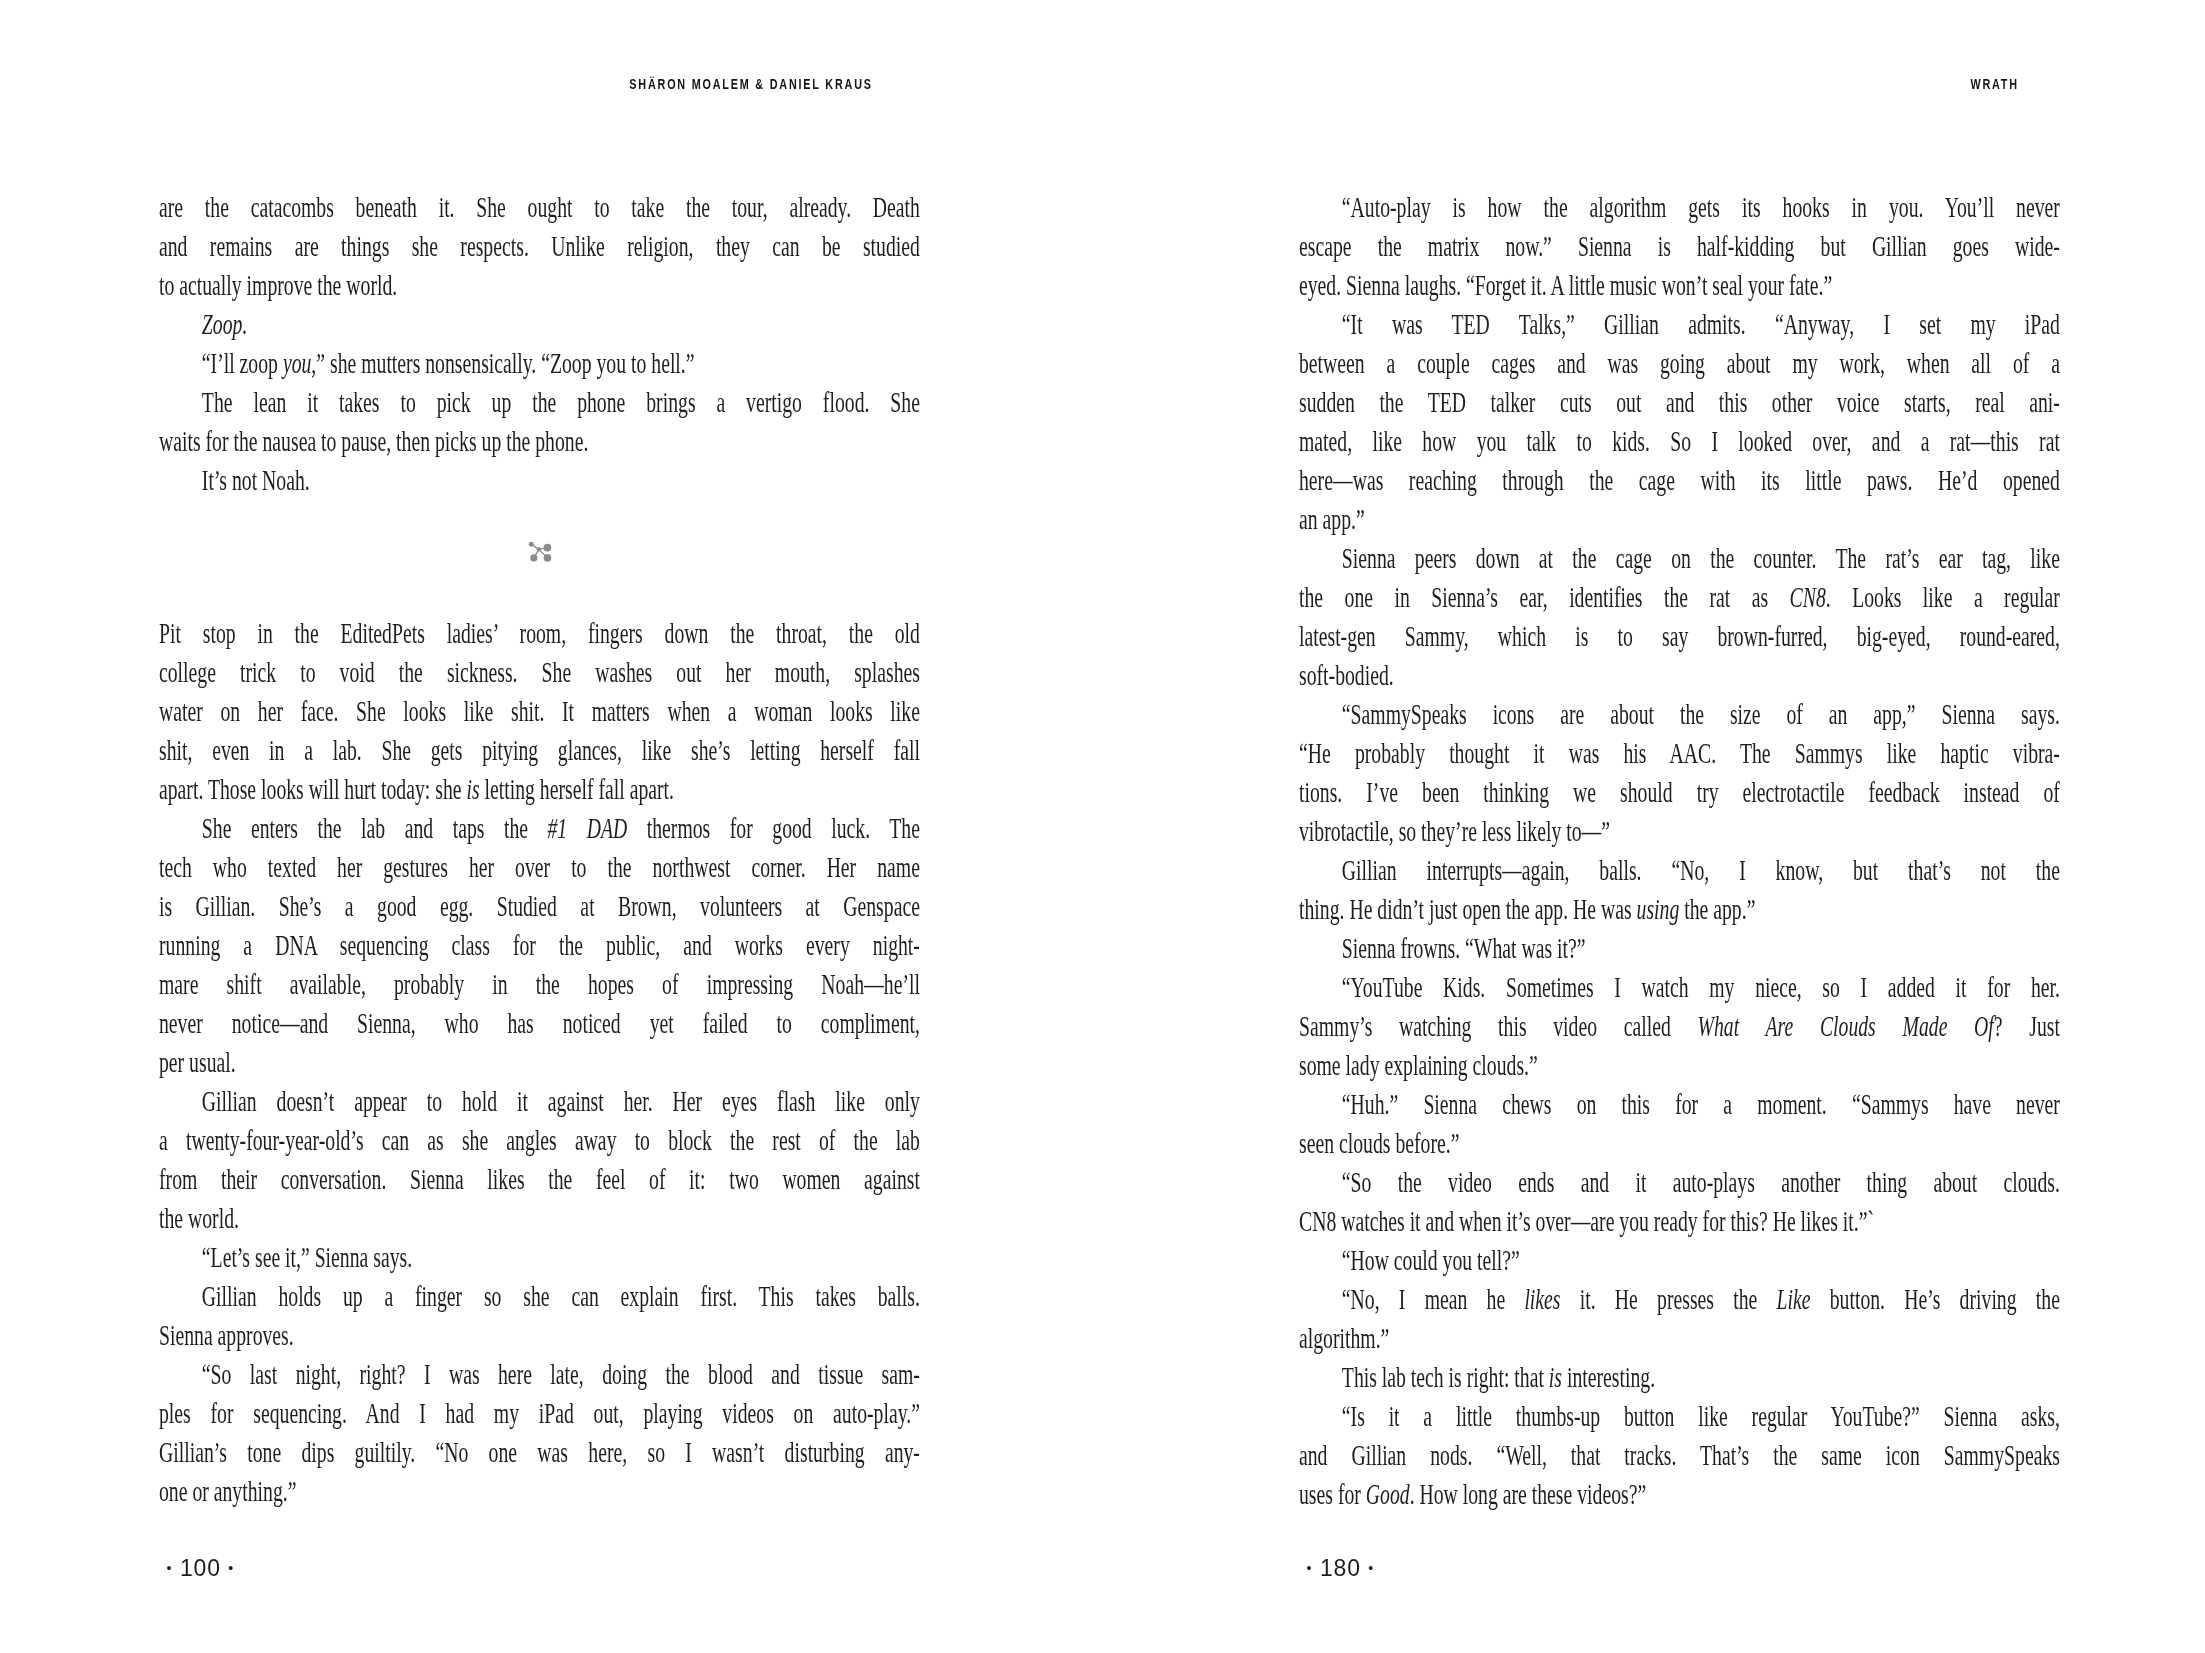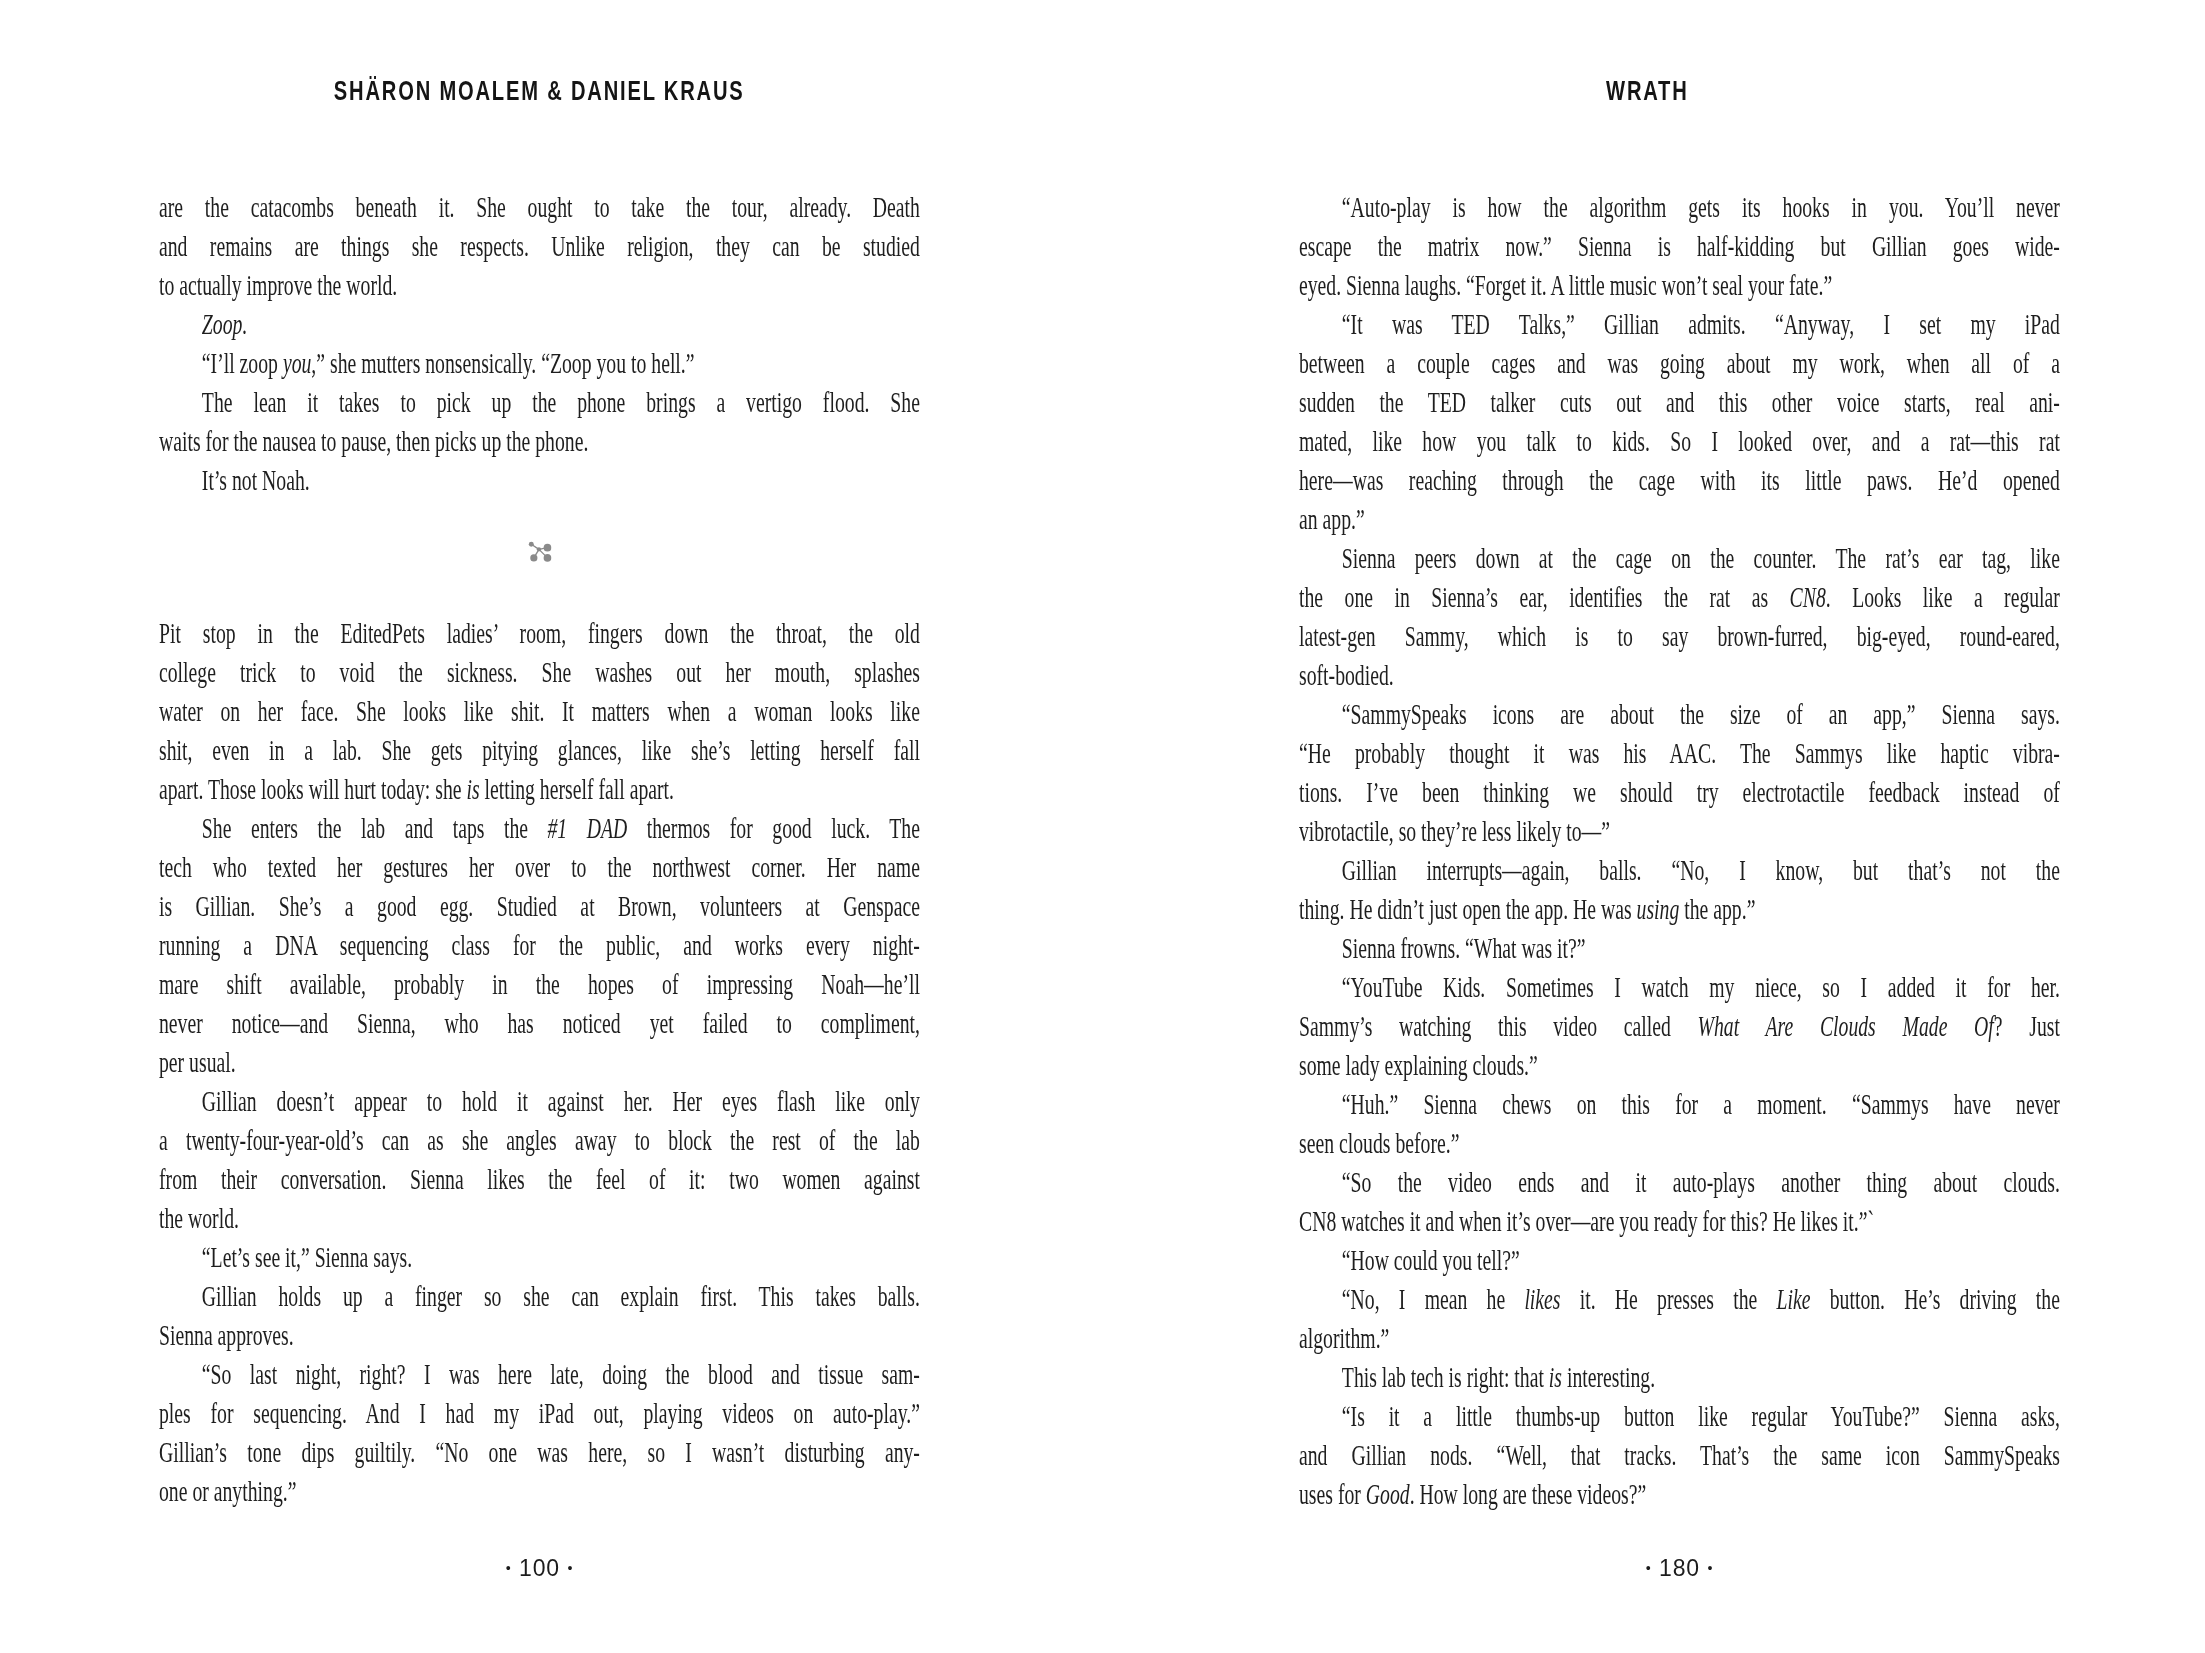--- a/index.html
+++ b/index.html
@@ -11,24 +11,24 @@
   }
   body{
     position:relative;
     font-family:"Liberation Serif", serif;
     color:#1e1e1e;
   }
   .running-head{
     position:absolute;
     top:75px;
     width:761px;
-    text-align:center;
+    text-align:right;
     font-family:"Liberation Sans", sans-serif;
     font-weight:700;
-    font-size:28px;
+    font-size:15px;
     letter-spacing:2.5px;
     color:#151515;
     white-space:nowrap;
   }
   .running-head .squeeze{
     display:inline-block;
     transform:scaleX(0.72);
     transform-origin:center top;
   }
   .rh-left{left:159px;}
@@ -62,21 +62,20 @@
   }
   .break svg{
     transform:scaleX(1.4706);
     transform-origin:center center;
     display:block;
   }
   .folio{
     position:absolute;
     top:1555px;
     width:761px;
-    text-align:center;
     font-family:"Liberation Sans", sans-serif;
     font-size:23px;
     letter-spacing:0.8px;
     color:#1c1c1c;
     white-space:nowrap;
   }
   .folio .dot{
     font-size:0.62em;
     vertical-align:0.2em;
     padding:0 7.6px;

